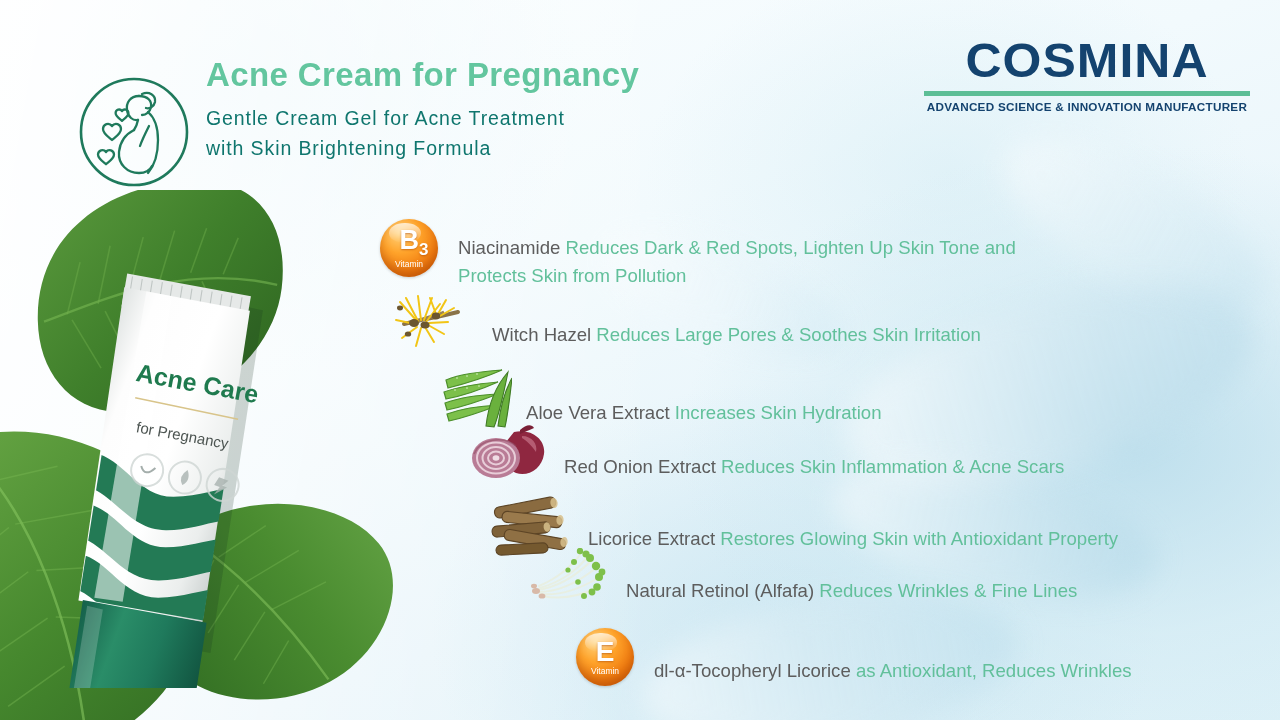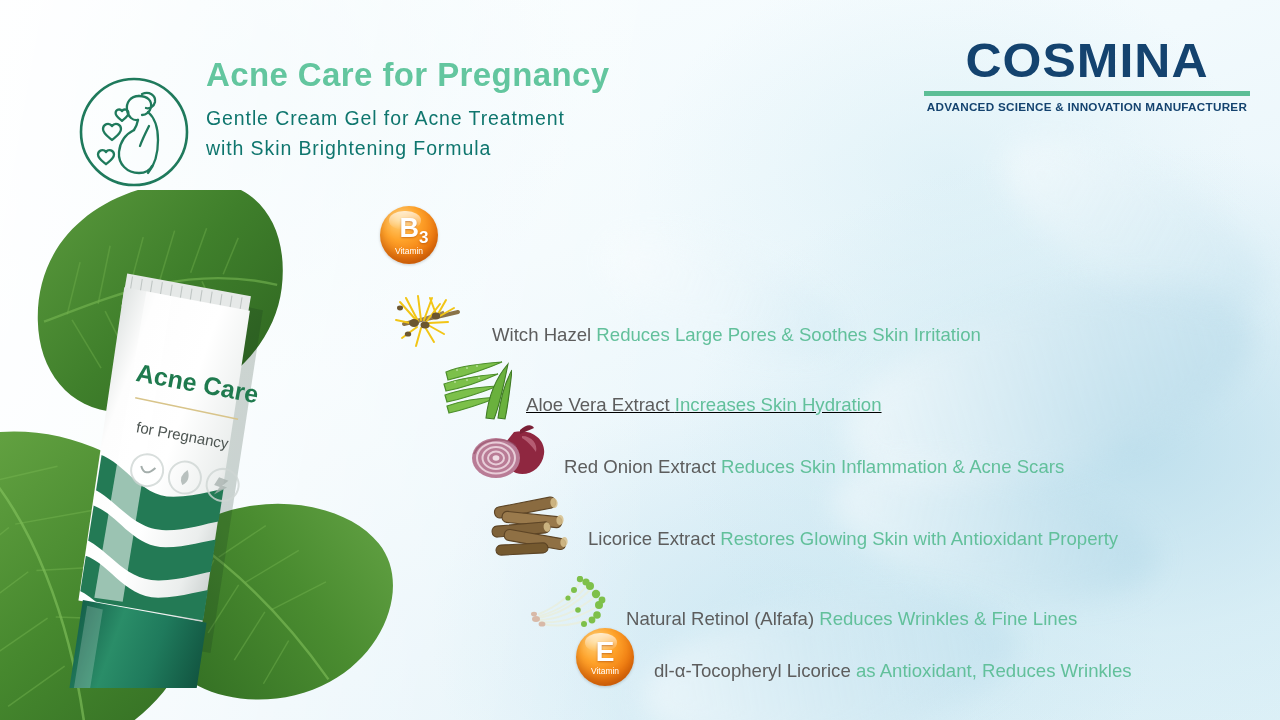--- a/index.html
+++ b/index.html
@@ -306,39 +306,43 @@
 
         <path d="M36 52 c -3 -4, -9 -2, -9 3 c 0 5, 7 9, 9 11 c 2 -2, 9 -6, 9 -11 c 0 -5, -6 -7, -9 -3 z"></path>
         <path d="M43 78 c -3 -4, -9 -2, -9 3 c 0 5, 7 9, 9 11 c 2 -2, 9 -6, 9 -11 c 0 -5, -6 -7, -9 -3 z" opacity="0"></path>
         <path d="M30 78 c -2.5 -3.5, -8 -1.8, -8 2.6 c 0 4.4, 6 7.8, 8 9.6 c 2 -1.8, 8 -5.2, 8 -9.6 c 0 -4.4, -5.5 -6.1, -8 -2.6 z"></path>
         <path d="M46 37 c -2 -2.8, -6.4 -1.4, -6.4 2.1 c 0 3.5, 4.8 6.2, 6.4 7.7 c 1.6 -1.5, 6.4 -4.2, 6.4 -7.7 c 0 -3.5, -4.4 -4.9, -6.4 -2.1 z"></path>
       </g>
     </svg>
   </div>
 
   <div class="title-block">
-    <div class="title">Acne Care for Pregnancy</div>
+    <div class="title">Acne Cream for Pregnancy</div>
     <div class="subtitle">Gentle Cream Gel for Acne Treatment
 with Skin Brightening Formula</div>
   </div>
 
   <div class="logo">
     <div class="logo-name">COSMINA</div>
     <div class="logo-rule"></div>
     <div class="logo-tag">ADVANCED SCIENCE &amp; INNOVATION MANUFACTURER</div>
   </div>
 
   <div class="ing-list">
 
     <div class="ing-row" style="left:0px; top:6px;">
       <div class="vit-badge" style="width:58px;height:58px;">
         <span class="vit-letter" style="font-size:27px;margin-left:10px;">
           <span>B</span><sub style="font-size:17px;">3</sub>
         </span>
         <span class="vit-sub" style="font-size:8.5px;margin-top:1px;">Vitamin</span>
+      </div>
+      <div class="ing-text" style="margin-left:20px; width:640px;">
+        <span class="ing-name">Niacinamide </span><span class="ing-benefit">Reduces Dark &amp; Red Spots, Lighten Up Skin Tone and
+Protects Skin from Pollution</span>
       </div>
     </div>
 
     <div class="ing-row" style="left:8px; top:90px;">
       <svg width="78" height="62" viewBox="0 0 78 62">
         <path d="M16 34 C 30 30, 46 28, 70 22" stroke="#8a7348" stroke-width="4" fill="none" stroke-linecap="round"></path>
         <path d="M30 32 C 38 26, 48 26, 56 22" stroke="#9a8355" stroke-width="2.6" fill="none"></path>
         <g stroke="#f2c516" stroke-width="2" stroke-linecap="round" fill="none">
           <path d="M28 30 L 12 12"></path>
             <path d="M30 31 L 18 8"></path>
@@ -361,21 +365,21 @@
           <ellipse cx="48" cy="26" rx="4.2" ry="3.4"></ellipse>
             <ellipse cx="12" cy="18" rx="3" ry="2.4"></ellipse>
           <ellipse cx="20" cy="44" rx="3.2" ry="2.6"></ellipse>
         </g>
       </svg>
       <div class="ing-text" style="margin-left:26px;">
         <span class="ing-name">Witch Hazel </span><span class="ing-benefit">Reduces Large Pores &amp; Soothes Skin Irritation</span>
       </div>
     </div>
 
-    <div class="ing-row" style="left:62px; top:160px;text-decoration:underline;">
+    <div class="ing-row" style="left:62px; top:168px;">
       <svg width="70" height="62" viewBox="0 0 70 62">
         <g fill="#7cc04a" stroke="#4d8f2c" stroke-width="1.2">
           <path d="M4 12 C 18 6, 36 4, 60 2 C 42 10, 22 16, 6 20 Z"></path>
           <path d="M2 24 C 18 18, 34 16, 56 14 C 38 22, 20 28, 4 31 Z"></path>
           <path d="M3 35 C 19 29, 35 27, 56 26 C 38 33, 20 39, 5 42 Z"></path>
           <path d="M5 46 C 21 40, 37 38, 57 37 C 39 44, 21 50, 7 53 Z"></path>
         </g>
         <g fill="#6ab13d" stroke="#3f7a24" stroke-width="1.1">
           <path d="M44 58 C 46 40, 52 20, 66 4 C 62 24, 58 44, 52 59 Z"></path>
           <path d="M56 58 C 58 42, 62 24, 70 10 C 68 28, 66 46, 63 59 Z"></path>
@@ -425,21 +429,21 @@
           <ellipse cx="72" cy="28" rx="3.6" ry="5" transform="rotate(6 72 28)"></ellipse>
           <ellipse cx="59" cy="35" rx="3.4" ry="4.8" transform="rotate(-5 59 35)"></ellipse>
           <ellipse cx="76" cy="50" rx="3.6" ry="5" transform="rotate(10 76 50)"></ellipse>
         </g>
       </svg>
       <div class="ing-text" style="margin-left:14px;">
         <span class="ing-name">Licorice Extract </span><span class="ing-benefit">Restores Glowing Skin with Antioxidant Property</span>
       </div>
     </div>
 
-    <div class="ing-row" style="left:150px; top:376px;">
+    <div class="ing-row" style="left:150px; top:348px;">
       <svg width="82" height="58" viewBox="0 0 82 58">
         <g stroke="#e8efe2" stroke-width="2" fill="none" stroke-linecap="round">
           <path d="M6 42 C 26 40, 44 30, 62 12"></path>
             <path d="M8 44 C 28 44, 46 36, 66 20"></path>
           <path d="M10 46 C 30 48, 48 42, 68 30"></path>
             <path d="M10 40 C 30 34, 46 24, 58 8"></path>
           <path d="M12 48 C 32 52, 50 48, 66 40"></path>
             <path d="M9 38 C 28 30, 42 18, 52 4"></path>
         </g>
         <g fill="#7ec04a">

